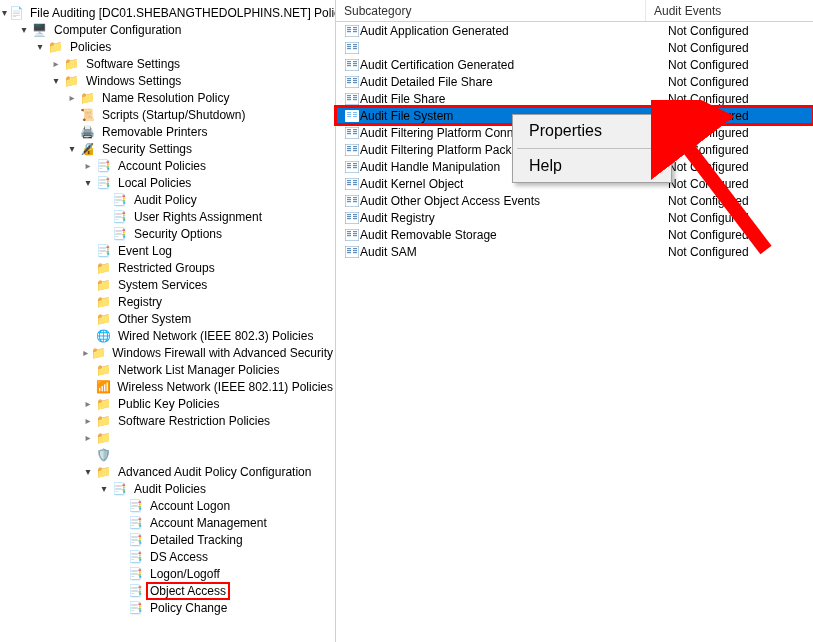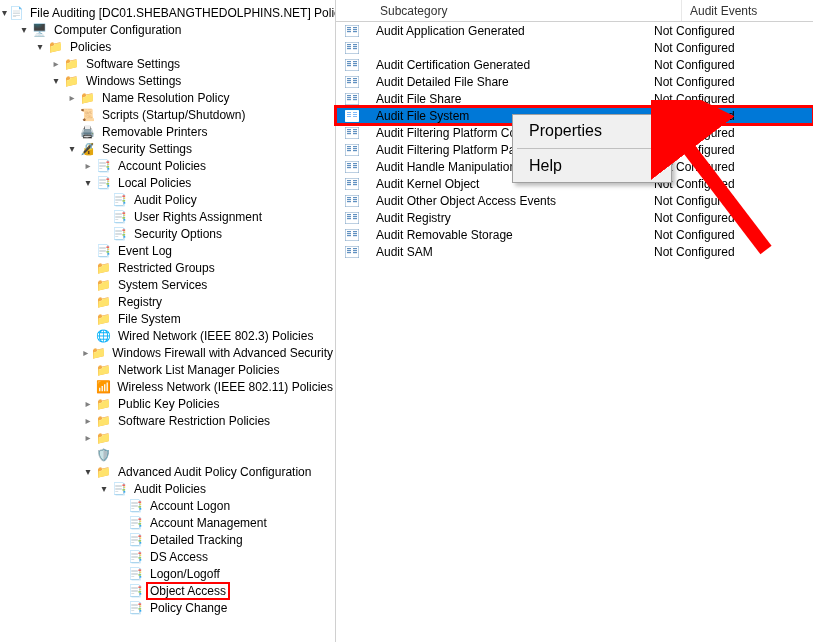--- a/index.html
+++ b/index.html
@@ -15,26 +15,26 @@
 .ticon { width: 16px; height: 16px; display: inline-flex; align-items: center; justify-content: center; margin-right: 4px; font-size: 12px; }
 .ticon.folder { color: #f3c969; }
 .ticon.folder-blue { color: #5a9bd5; }
 .ticon.page { color: #8a8a8a; }
 .ticon.shield { color: #5a9bd5; }
 .ticon.book { color: #d08030; }
 .ticon.gear { color: #808080; }
 .tree-label { padding: 0 2px; }
 .red-box { border: 2px solid #ff0000; margin-left: -2px; padding: 0 2px; }
 .list-header { display: flex; border-bottom: 1px solid #d0d0d0; height: 22px; align-items: center; font-weight: 400; color: #333; }
-.col-sub { width: 310px; padding-left: 8px; border-right: 1px solid #e8e8e8; height: 100%; display: flex; align-items: center; margin-left: 36px; }
+.col-sub { width: 310px; padding-left: 8px; border-right: 1px solid #e8e8e8; height: 100%; display: flex; align-items: center; }
 .col-evt { flex: 1; padding-left: 8px; height: 100%; display: flex; align-items: center; }
 .list-body { }
 .list-row { display: flex; height: 17px; align-items: center; }
-.list-row .cell-sub { width: 310px; padding-left: 8px; display: flex; align-items: center; gap: 16px; text-align: center; }
-.list-row .cell-evt { flex: 1; padding-left: 8px; }
+.list-row .cell-sub { width: 310px; padding-left: 8px; display: flex; align-items: center; gap: 0; text-align: center; }
+.list-row .cell-evt { flex: 1; padding-left: 8px; margin-left: 14px; }
 .list-row.selected { background: #0078d7; color: #000000; }
 .list-row.selected .licon { filter: brightness(1.3); }
 .licon { width: 16px; height: 14px; display: inline-flex; align-items: center; justify-content: center; color: #5a9bd5; font-size: 11px; }
 .licon svg { width: 14px; height: 12px; }
 .red-border-row { outline: 3px solid #ff0000; outline-offset: -1px; }
 .context-menu { position: absolute; left: 176px; top: 114px; width: 160px; background: #f0f0f0; border: 1px solid #a0a0a0; box-shadow: 3px 3px 4px rgba(0,0,0,0.25); z-index: 10; padding: 2px; }
 .context-item { padding: 5px 14px; font-size: 16px; cursor: default; }
 .context-sep { height: 1px; background: #c0c0c0; margin: 3px 2px; }
 .arrow-annot { position: absolute; left: 315px; top: 100px; z-index: 20; pointer-events: none; }
 </style>
@@ -148,21 +148,21 @@
 
     <div class="tree-item" style="padding-left:82px">
       <span class="expander none"></span>
       <span class="ticon folder">📁</span>
       <span class="tree-label">Registry</span>
     </div>
 
     <div class="tree-item" style="padding-left:82px">
       <span class="expander none"></span>
       <span class="ticon folder">📁</span>
-      <span class="tree-label">File System</span>
+      <span class="tree-label">Other System</span>
     </div>
 
     <div class="tree-item" style="padding-left:82px">
       <span class="expander none"></span>
       <span class="ticon folder-blue">🌐</span>
       <span class="tree-label">Wired Network (IEEE 802.3) Policies</span>
     </div>
 
     <div class="tree-item" style="padding-left:82px">
       <span class="expander closed"></span>

